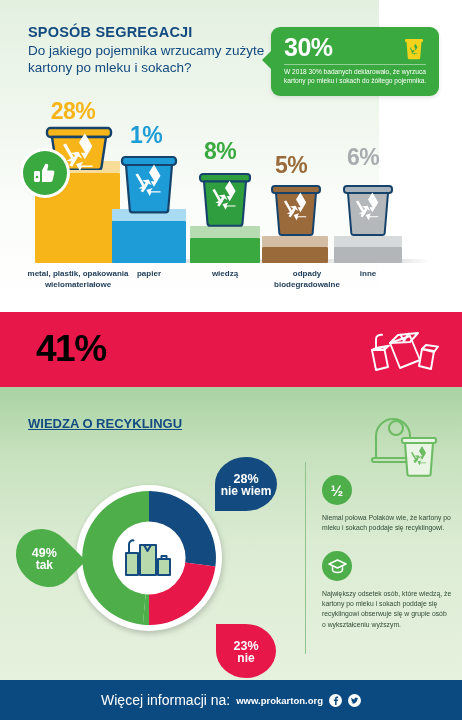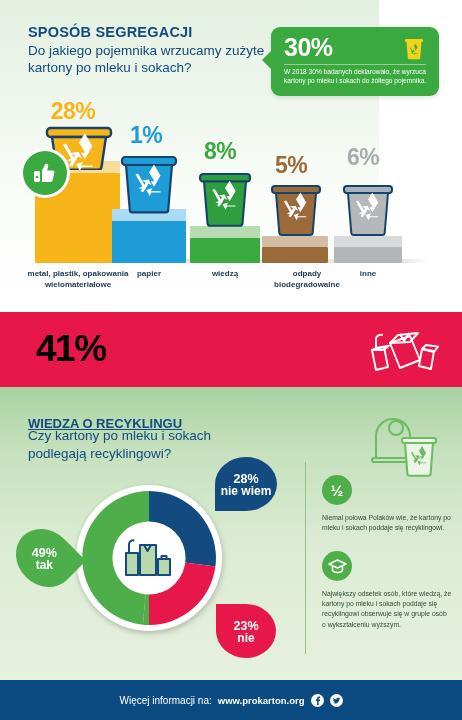--- a/index.html
+++ b/index.html
@@ -121,21 +121,21 @@
   .facttext{
     margin-top:8px;font-size:6.8px;color:#2e4a33;line-height:10.2px;
   }
   .bigbin{position:absolute;left:366px;top:410px;}
 
   
   .footer{
     position:absolute;left:0;top:680px;width:462px;height:40px;background:#0b4a80;
     display:flex;align-items:center;justify-content:center;gap:6px;
   }
-  .f-pre{font-size:10px;color:#ffffff;}
+  .f-pre{font-size:14px;color:#ffffff;}
   .f-url{font-size:9.5px;font-weight:bold;color:#ffffff;}
   .f-soc{width:13px;height:13px;border-radius:50%;background:#ffffff;
     display:flex;align-items:center;justify-content:center;}
 </style>
 </head>
 <body>
 
 <div id="page">
 
   <div class="sec-seg">
@@ -283,21 +283,20 @@
         <path d="M26 13 l8 -8 20 -2 -8 9 z"></path>
         <path d="M36 4 l4 7 5 -8"></path>
         <path d="M58 19 l12 2 -3 18 -12 -3 z"></path>
         <path d="M58 19 l4 -4 12 1.6 -4 5.4 z"></path>
       </svg>
     </div>
   </div>
 
   <div class="sec-know">
     <div class="k-title">WIEDZA O RECYKLINGU</div>
-    <div class="k-sub">Czy kartony po mleku i sokach podlegają recyklingowi?</div>
   </div>
 
   <div class="bigbin">
     <svg width="78" height="68" viewBox="0 0 78 68" fill="none" stroke="#6dbb63" stroke-width="2.1">
       <path d="M10 48 v-22 a17 17 0 0 1 34 0 v22"></path>
       <circle cx="30" cy="18" r="7"></circle>
       <rect x="6" y="48" width="42" height="4" rx="2"></rect>
       <rect x="36" y="28" width="34" height="5" rx="2" fill="#eaf5e6"></rect>
       <path d="M39 33 h28 l-2.4 31 a2 2 0 0 1 -2 1.8 h-19.2 a2 2 0 0 1 -2 -1.8 z" fill="#eaf5e6"></path>
       <g stroke="none" fill="#6dbb63">
@@ -341,21 +340,21 @@
   </div>
 
   <div class="bub" style="left:215px;top:457px;width:62px;height:54px;background:#134a80;
        border-radius:50% 50% 50% 0;">
     <div style="text-align:center;">
       <div class="b-pct">28%</div>
       <div class="b-lbl">nie wiem</div>
     </div>
   </div>
 
-  <div class="bub" style="left:216px;top:604px;width:60px;height:54px;background:#e8174a;
+  <div class="bub" style="left:216px;top:624px;width:60px;height:54px;background:#e8174a;
        border-radius:0 50% 50% 50%;justify-content:center;">
     <div style="text-align:center;">
       <div class="b-pct">23%</div>
       <div class="b-lbl">nie</div>
     </div>
   </div>
 
   <div class="divider"></div>
 
   <div class="factrow" style="top:475px;">

